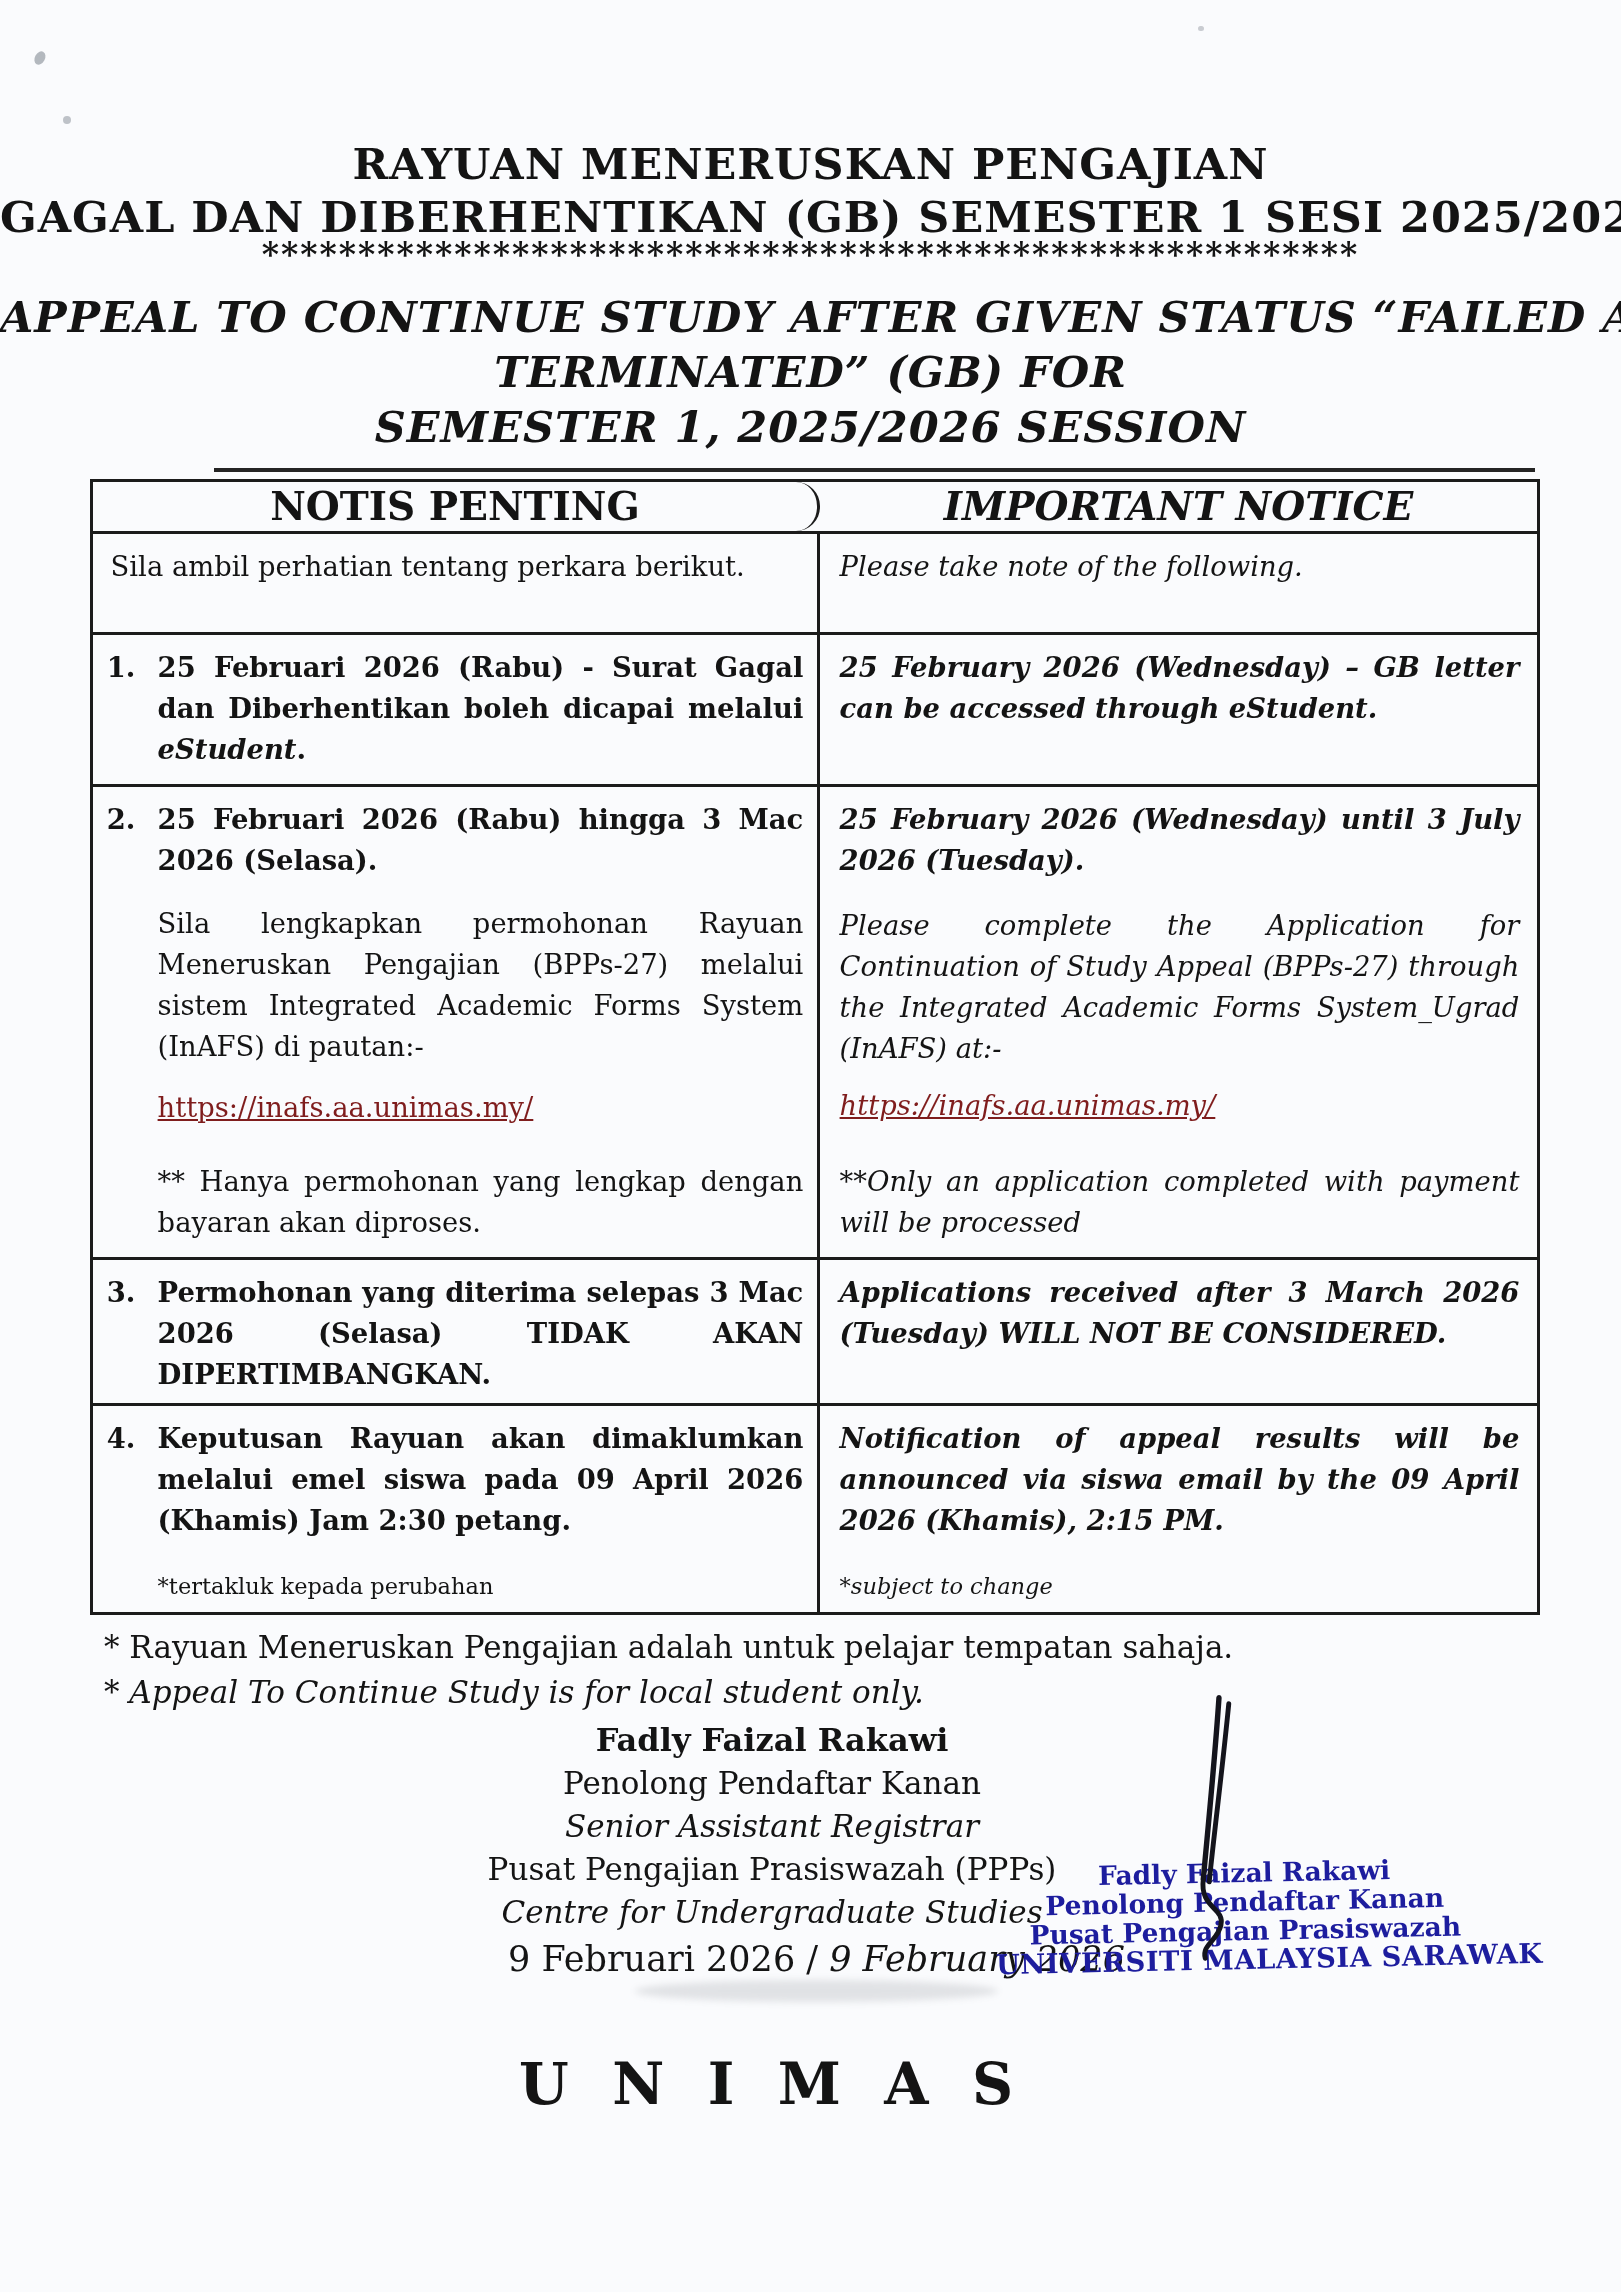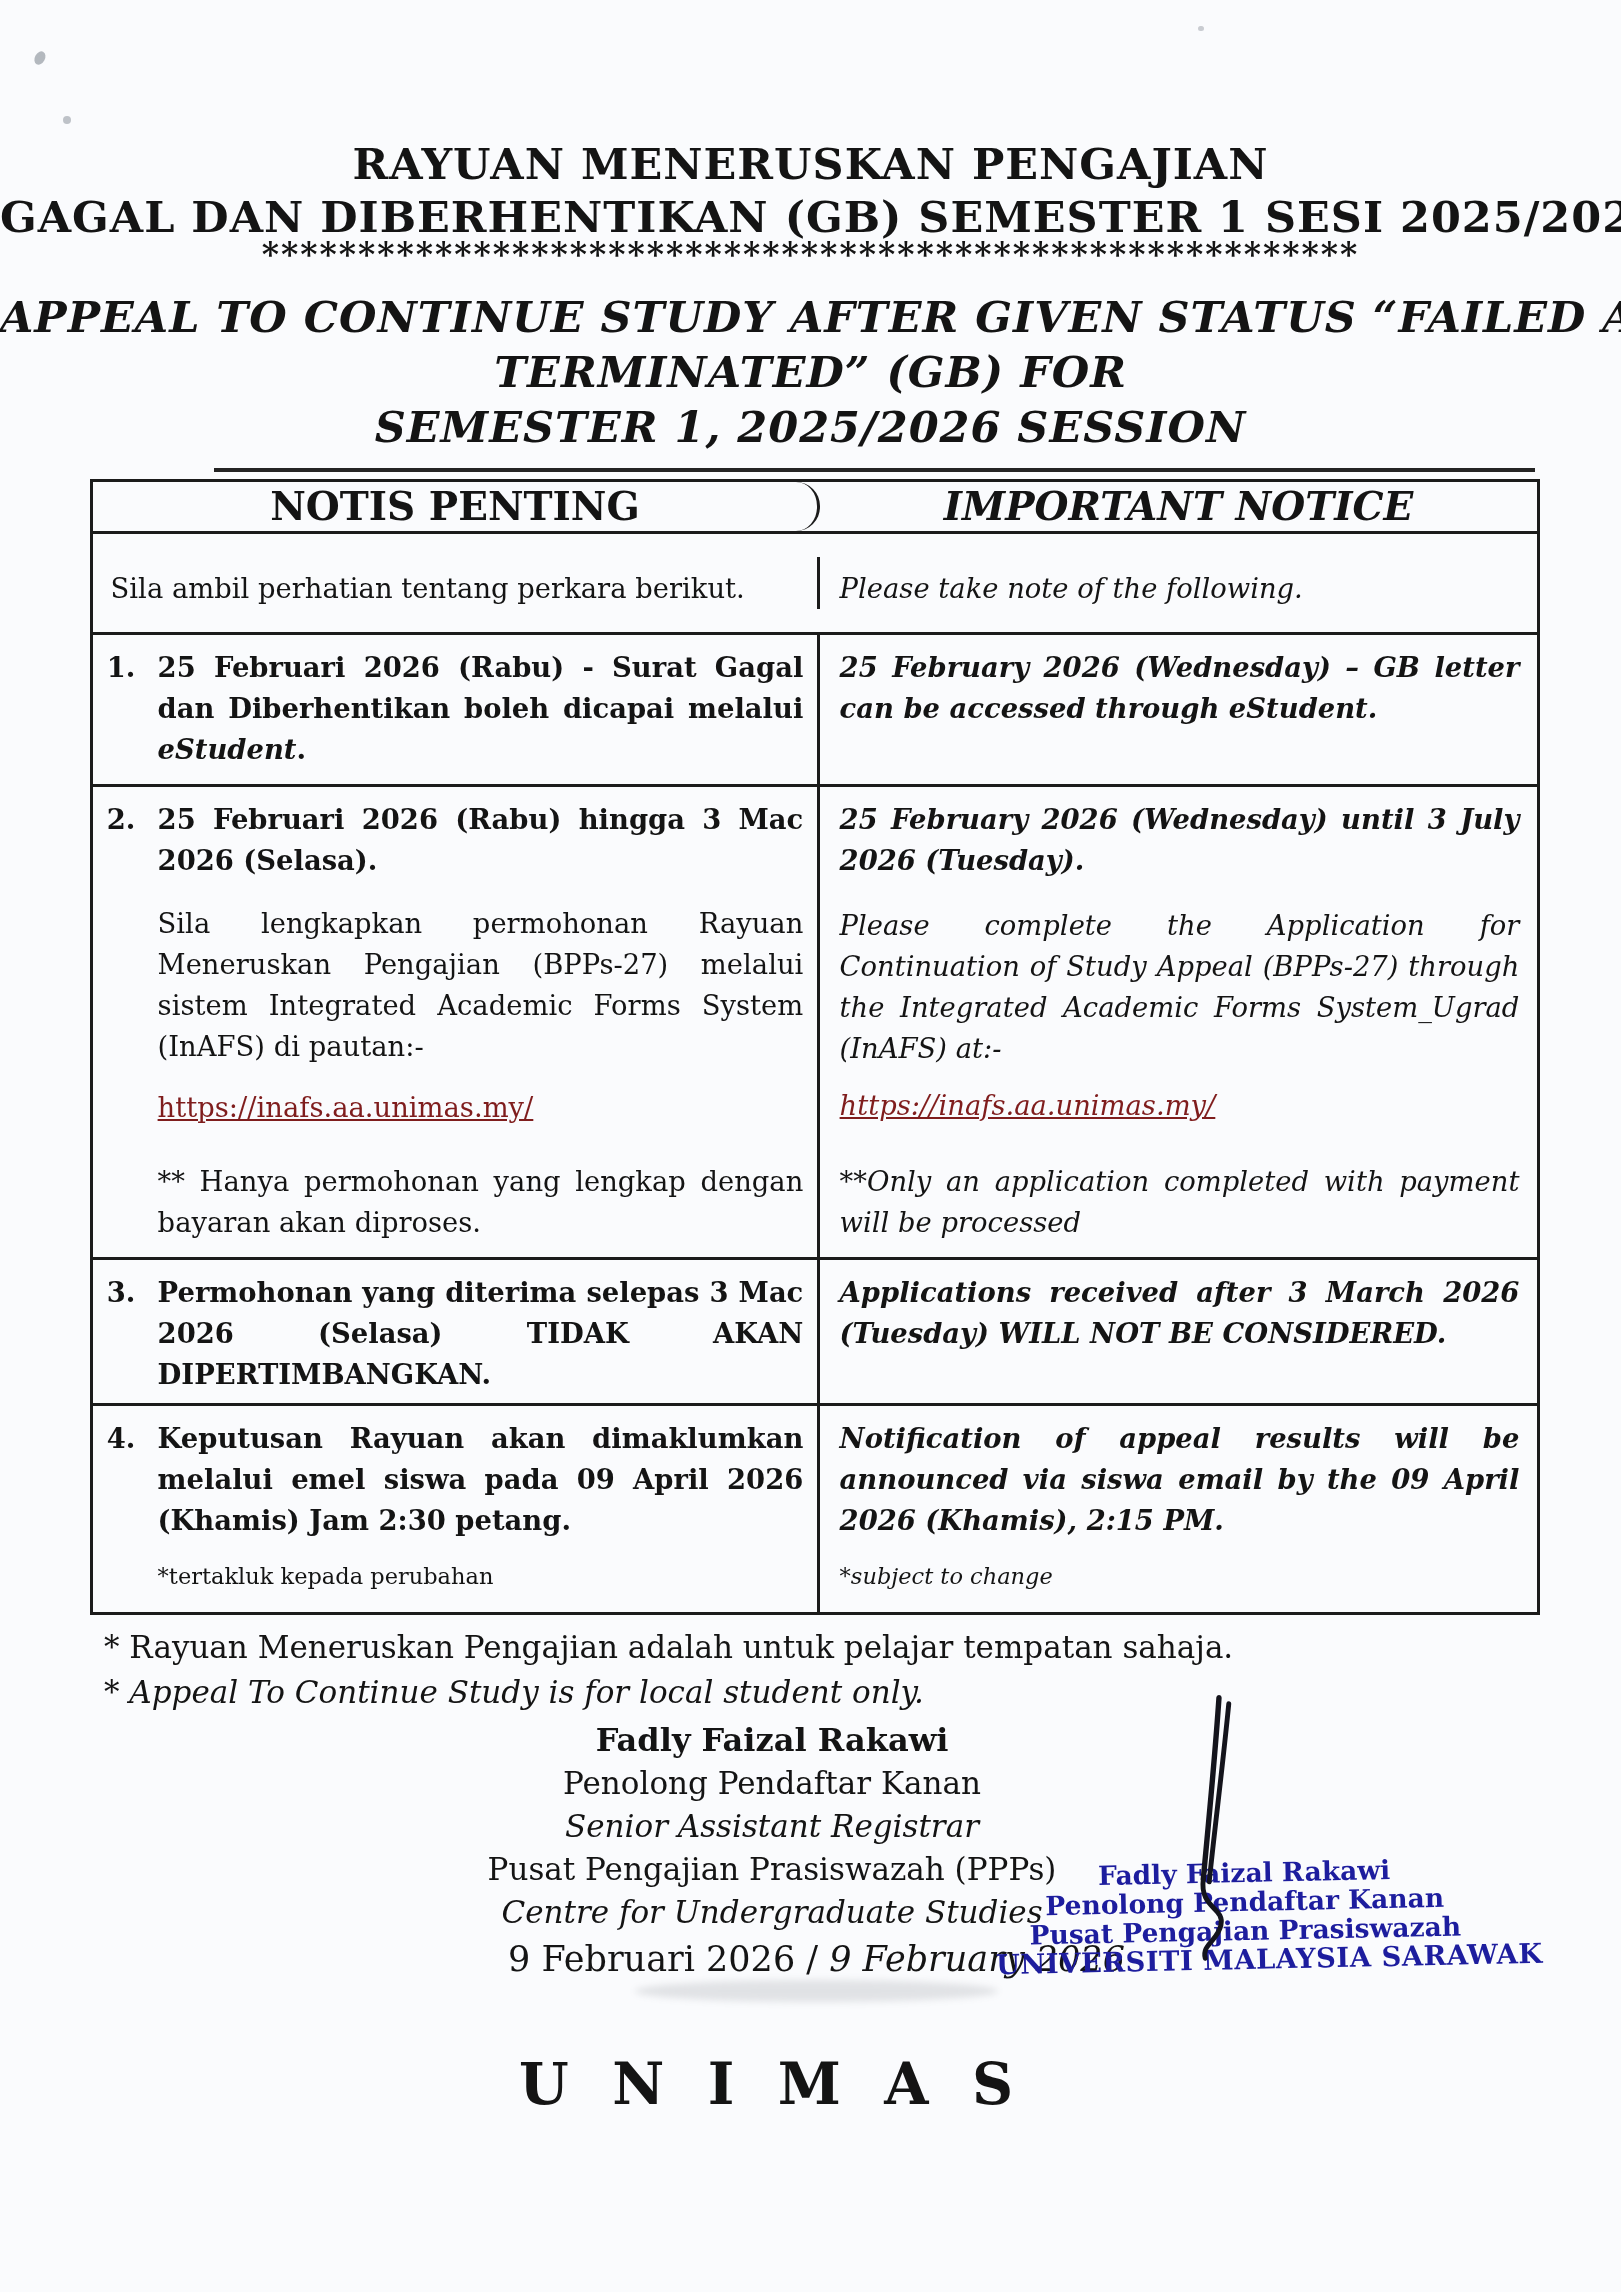--- a/index.html
+++ b/index.html
@@ -32,38 +32,38 @@
   .t-row{display:flex;overflow:hidden;}
   .t-row + .t-row{border-top:3.9px solid #1b1b1b;}
   .cell-my{width:727px;border-right:3.9px solid #1b1b1b;box-sizing:border-box;position:relative;
            padding:11.8px 13.7px 0 17.6px;text-align:justify;overflow:hidden;}
   .cell-en{flex:1;box-sizing:border-box;position:relative;
            padding:11.8px 17.6px 0 19.6px;font-style:italic;text-align:justify;overflow:hidden;}
   .row-header{height:49px;}
   .row-header .cell-my,.row-header .cell-en{
     padding:0;display:flex;align-items:center;justify-content:center;
     font-size:39px;font-weight:bold;text-align:center;border-radius:24px;}
-  .row-intro{height:98px;align-items:center;}
+  .row-intro{height:98px;}
   .row-1{height:149px;}
   .row-2{height:470px;}
   .row-3{height:143px;}
   .row-4{height:206px;}
   .item-num{position:absolute;left:13.7px;top:11.8px;font-weight:bold;}
   .item-body{margin-left:47px;}
   .bold{font-weight:bold;}
   .ital{font-style:italic;}
   .doc-link{text-decoration:underline;color:#7f1d1d;display:inline-block;}
   .small-note{font-size:22.5px;}
   .mt1{margin-top:21.6px;}
   .mt2{margin-top:19.6px;}
   .mt3{margin-top:33px;}
   .mt-en1{margin-top:23.5px;}
   .mt-en2{margin-top:15.7px;}
   .mt-en3{margin-top:35px;}
-  .note-gap{margin-top:19px;}
+  .note-gap{margin-top:29px;}
   
   .footnote{position:absolute;left:104px;font-size:31px;white-space:nowrap;}
   .fn-my{top:1629px;}
   .fn-en{top:1674px;font-style:italic;}
   .sig-block{position:absolute;top:1719px;left:0;width:1544px;text-align:center;
              font-size:31px;line-height:43px;}
   .sig-name{font-weight:bold;font-size:32px;}
   .date-line{position:absolute;top:1939px;left:508px;font-size:35px;white-space:nowrap;}
   .stamp{
     position:absolute;top:1858px;left:995px;width:500px;

